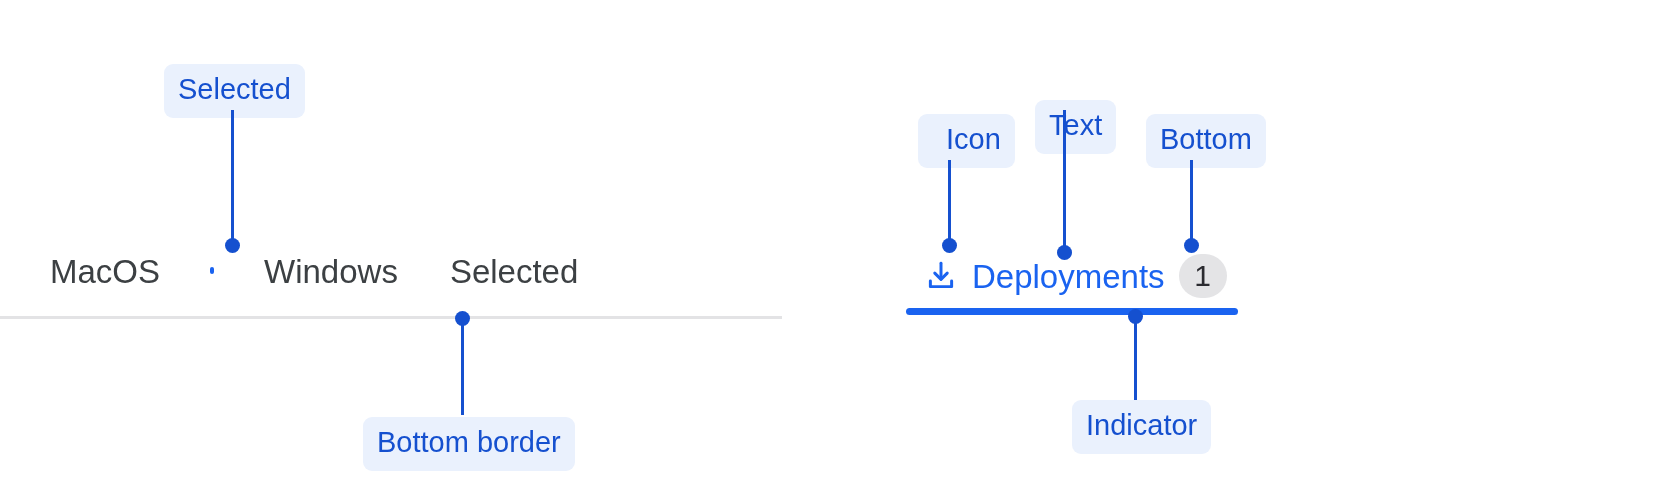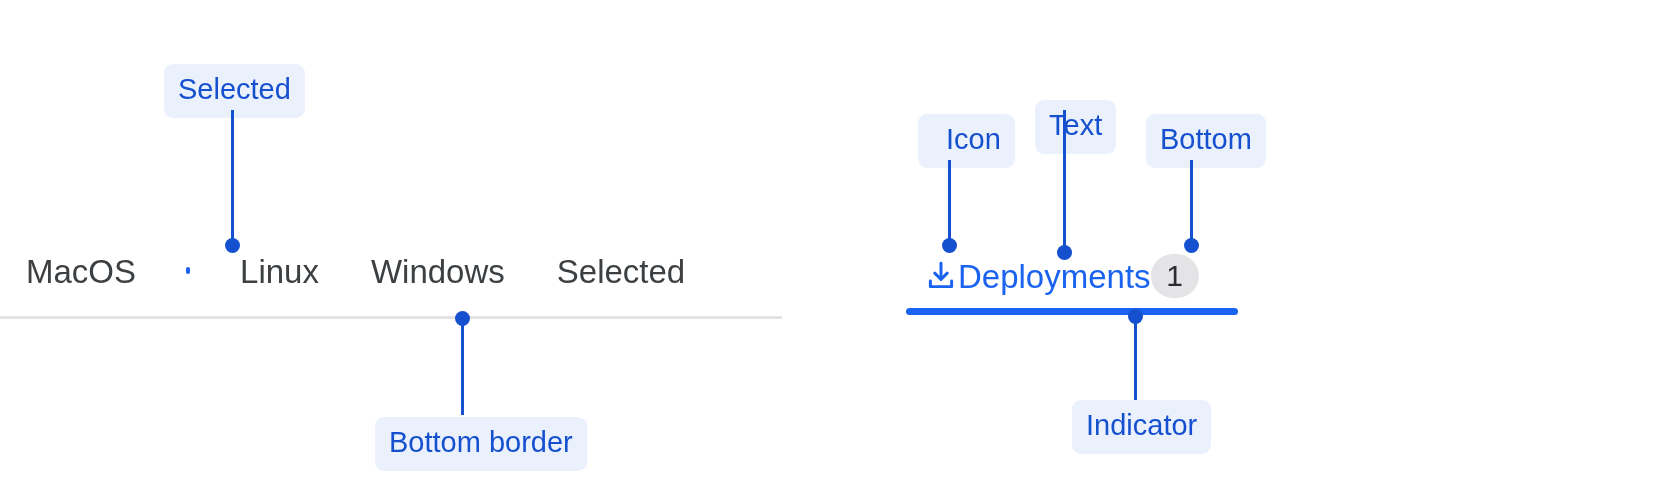--- a/index.html
+++ b/index.html
@@ -50,20 +50,21 @@
     width: 782px;
     height: 70px;
   }
   .tabstrip {
     position: absolute;
     left: 0;
     top: 0;
     display: flex;
     align-items: flex-start;
     height: 70px;
+    padding-left: 24px;
   }
   .tab {
     position: relative;
     font-size: 33px;
     line-height: 1;
     color: #3c4043;
     padding: 7px 26px 0 26px;
     white-space: nowrap;
     background: transparent;
     border: none;
@@ -95,20 +96,21 @@
     top: 248px;
     width: 332px;
     height: 72px;
   }
   #deployments-tab {
     position: absolute;
     left: 0;
     top: 0;
     display: flex;
     align-items: center;
+    gap: 14px;
     padding: 6px 18px 0 18px;
     background: transparent;
     border: none;
   }
   #download-icon { display: block; width: 34px; height: 34px; }
   #deployments-label {
     font-size: 33px;
     line-height: 1;
     color: #1a63f0;
     white-space: nowrap;
@@ -148,35 +150,32 @@
 
   <div id="tabbar-left">
     <div class="tabstrip">
       <button class="tab">
         <span>MacOS</span>
       </button>
       <button class="tab selected">
         <span class="tab-underline"></span>
       </button>
       <button class="tab">
-        <span>Linux</span>
-      </button>
-      <button class="tab">
         <span>Windows</span>
       </button>
       <button class="tab">
         <span>Selected</span>
       </button>
     </div>
     <div id="bottom-border"></div>
   </div>
 
   <div class="leader-dot" style="left:455px; top:311px;"></div>
   <div class="leader-line" style="left:461px; top:320px; height:95px;"></div>
-  <div class="callout" style="left:363px; top:417px;margin-left:12px;">Bottom border</div>
+  <div class="callout" style="left:363px; top:417px;">Bottom border</div>
 
   <div class="callout" style="left:918px; top:114px;padding-left:28px;">Icon</div>
   <div class="leader-line" style="left:948px; top:160px; height:84px;"></div>
   <div class="leader-dot" style="left:942px; top:238px;"></div>
 
   <div class="callout" style="left:1035px; top:64px;margin-top:36px;">Text</div>
   <div class="leader-line" style="left:1063px; top:110px; height:139px;"></div>
   <div class="leader-dot" style="left:1057px; top:245px;"></div>
 
   <div class="callout" style="left:1146px; top:114px;">Bottom</div>

